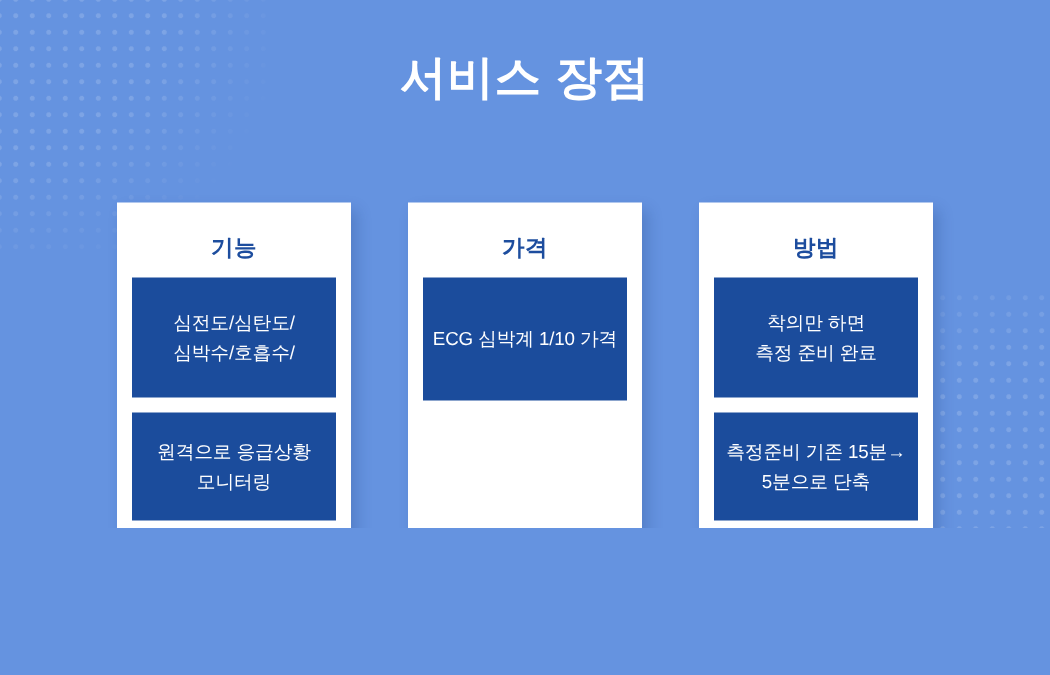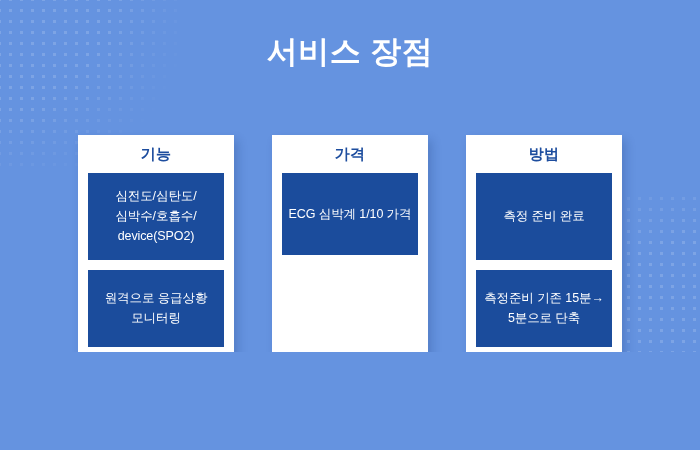--- a/index.html
+++ b/index.html
@@ -74,21 +74,21 @@
 
   .card {
     width: 156px;
     height: 222px;
     background: #ffffff;
     box-shadow: 4px 5px 9px rgba(20, 50, 110, 0.22);
     display: flex;
     flex-direction: column;
     align-items: center;
     box-sizing: border-box;
-    padding: 0 10px 10px 10px;
+    padding: 12px 10px 10px 10px;
   }
 
   .card-header {
     height: 38px;
     line-height: 38px;
     color: #1d4d9e;
     font-size: 15px;
     font-weight: bold;
     letter-spacing: 0.3px;
   }
@@ -123,21 +123,20 @@
   <div class="title">서비스 장점</div>
 
   <div class="cards">
 
     <div class="card">
       <div class="card-header">기능</div>
       <div class="card-box top">
         <div>
           <span>심전도/심탄도/</span>
           <span>심박수/호흡수/</span>
-          <span>device(SPO2)</span>
         </div>
       </div>
       <div class="card-box bottom">
         <div>
           <span>원격으로 응급상황</span>
           <span>모니터링</span>
         </div>
       </div>
     </div>
 
@@ -147,20 +146,21 @@
         <div>
           <span>ECG 심박계 1/10 가격</span>
         </div>
       </div>
     </div>
 
     <div class="card">
       <div class="card-header">방법</div>
       <div class="card-box top">
         <div>
+          <span>착의만 하면</span>
           <span>측정 준비 완료</span>
         </div>
       </div>
       <div class="card-box bottom">
         <div>
           <span>측정준비 기존 15분→</span>
           <span>5분으로 단축</span>
         </div>
       </div>
     </div>

